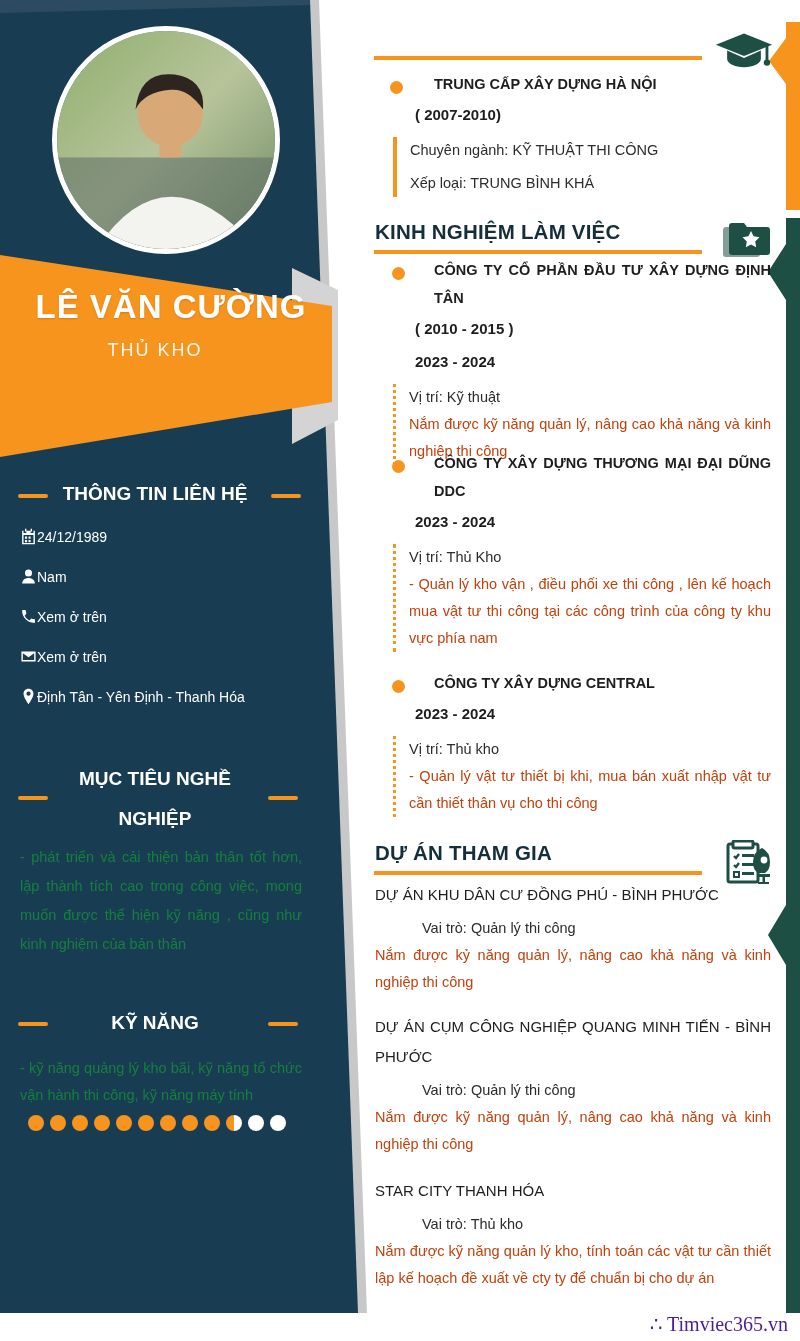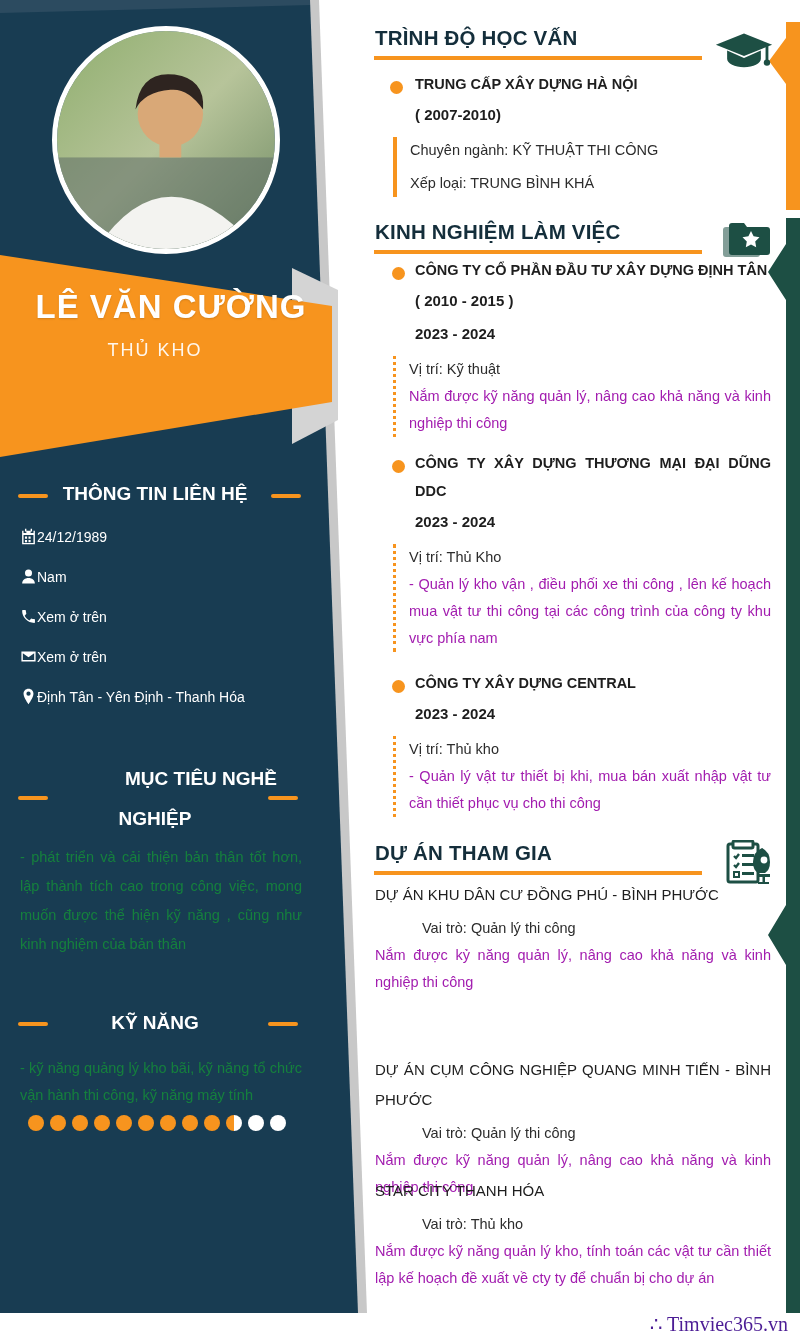--- a/index.html
+++ b/index.html
@@ -30,26 +30,26 @@
   .c-row svg{flex:0 0 17px;}
   .sb-par{position:absolute;left:20px;width:282px;color:#15803d;font-size:14.5px;line-height:29px;text-align:justify;}
   .dots{position:absolute;left:28px;top:1115px;display:flex;gap:6px;}
   .dot{width:16px;height:16px;border-radius:50%;}
   
   .sec-head{position:absolute;left:375px;color:#142E3B;font-weight:bold;font-size:20.5px;letter-spacing:.2px;}
   .sec-rule{position:absolute;left:374px;width:328px;height:4px;background:#F7941E;}
   .sec-icon{position:absolute;}
   .bullet{position:absolute;width:13px;height:13px;border-radius:50%;background:#F7941E;}
   .item{position:absolute;left:415px;width:356px;}
-  .item-title{font-weight:bold;color:#1E1E1E;font-size:14.5px;line-height:28px;text-align:justify;}
+  .item-title{font-weight:bold;color:#1E1E1E;font-size:14.5px;line-height:28px;text-align:justify;margin-left:19px;}
   .period{font-weight:bold;color:#1E1E1E;font-size:15px;line-height:33px;}
   .detail{margin-left:-22px;margin-top:4px;border-left:3px dotted #F7941E;padding-left:13px;}
   .detail.solid{border-left:4px solid #F7941E;}
   .pos{color:#2c2c2c;font-size:14.5px;line-height:27px;margin-top:6px;}
-  .desc{color:#a21caf;font-size:14.5px;line-height:27px;text-align:justify;}
+  .desc{color:#c2410c;font-size:14.5px;line-height:27px;text-align:justify;}
   .project{position:absolute;left:375px;width:396px;}
   .proj-title{font-weight:normal;color:#1E1E1E;font-size:15px;line-height:30px;text-align:justify;}
   .proj-role{color:#2c2c2c;font-size:14.5px;line-height:27px;margin-top:5px;margin-left:47px;}
   .footer{position:absolute;right:12px;top:1312px;font-family:Liberation Serif, serif;
     font-size:20px;color:#4c1d95;}
   .ribbons{position:absolute;left:0;top:0;}
 </style>
 </head>
 <body>
 
@@ -119,21 +119,21 @@
       <span>Xem ở trên</span>
     </div>
     <div class="c-row">
       <svg width="17" height="17" viewBox="0 0 24 24" fill="#fff">
           <path d="M12 1C7.9 1 5 4.1 5 8.2 5 13.4 12 23 12 23s7-9.6 7-14.8C19 4.1 16.1 1 12 1zm0 10a3 3 0 1 1 0-6 3 3 0 0 1 0 6z"></path>
         </svg>
       <span>Định Tân - Yên Định - Thanh Hóa</span>
     </div>
   </div>
 
-  <div class="sb-head" style="top:768px;margin-left:46px;">MỤC TIÊU NGHỀ</div>
+  <div class="sb-head" style="top:768px;">MỤC TIÊU NGHỀ</div>
   <div class="sb-head" style="top:808px;">NGHIỆP</div>
   <span class="dash" style="left:18px;top:796px;"></span>
   <span class="dash" style="left:268px;top:796px;"></span>
   <div class="sb-par" style="top:843px;">- phát triển và cải thiện bản thân tốt hơn, lập thành tích cao trong công việc, mong muốn được thể hiện kỹ năng , cũng như kinh nghiệm của bản thân</div>
 
   <div class="sb-head" style="top:1012px;">KỸ NĂNG</div>
   <span class="dash" style="left:18px;top:1022px;"></span>
   <span class="dash" style="left:268px;top:1022px;"></span>
   <div class="sb-par" style="top:1055px;line-height:27px;">- kỹ năng quảng lý  kho bãi,  kỹ năng tổ chức vận hành thi công,  kỹ năng máy tính</div>
   <div class="dots">
@@ -144,21 +144,20 @@
       <span class="dot" style="background: rgb(247, 148, 30);"></span>
       <span class="dot" style="background: rgb(247, 148, 30);"></span>
       <span class="dot" style="background: rgb(247, 148, 30);"></span>
       <span class="dot" style="background: rgb(247, 148, 30);"></span>
       <span class="dot" style="background: rgb(247, 148, 30);"></span>
       <span class="dot" style="background: linear-gradient(90deg, rgb(247, 148, 30) 50%, rgb(255, 255, 255) 50%);"></span>
       <span class="dot" style="background: rgb(255, 255, 255);"></span>
       <span class="dot" style="background: rgb(255, 255, 255);"></span>
     </div>
 
-  <div class="sec-head" style="top:26px;">TRÌNH ĐỘ HỌC VẤN</div>
   <div class="sec-rule" style="top:56px;"></div>
   <svg class="sec-icon" style="left:714px;top:30px;" width="60" height="52" viewBox="0 0 64 52">
     <polygon points="32,2 62,14 32,26 2,14" fill="#1D4F44"></polygon>
     <path d="M14 20 v9 c0 5 8 9 18 9 s18 -4 18 -9 v-9 l-18 8 z" fill="#1D4F44"></path>
     <rect x="55" y="14" width="3" height="17" fill="#1D4F44"></rect>
     <circle cx="56.5" cy="33" r="3.4" fill="#1D4F44"></circle>
   </svg>
   <span class="bullet" style="left:390px;top:81px;"></span>
   <div class="item" style="top:70px;">
     <div class="item-title" style="text-align:left;">TRUNG CẤP XÂY DỰNG HÀ NỘI</div>
@@ -197,21 +196,21 @@
       <div class="desc">- Quản lý kho vận , điều phối xe thi công , lên kế hoạch mua vật tư thi công tại các công trình của công ty khu vực phía nam</div>
     </div>
   </div>
 
   <span class="bullet" style="left:392px;top:680px;"></span>
   <div class="item" style="top:669px;">
     <div class="item-title" style="text-align:left;">CÔNG TY XÂY DỰNG CENTRAL</div>
     <div class="period">2023 - 2024</div>
     <div class="detail">
       <div class="pos">Vị trí: Thủ kho</div>
-      <div class="desc">- Quản lý vật tư thiết bị khi, mua bán xuất nhập vật tư cần thiết phục vụ cho thi công</div>
+      <div class="desc">- Quản lý vật tư thiết bị khi, mua bán xuất nhập vật tư cần thiết thân vụ cho thi công</div>
     </div>
   </div>
 
   <div class="sec-head" style="top:841px;">DỰ ÁN THAM GIA</div>
   <div class="sec-rule" style="top:871px;"></div>
   <svg class="sec-icon" style="left:726px;top:840px;" width="48" height="44" viewBox="0 0 48 44">
     <rect x="2" y="4" width="30" height="38" rx="2" fill="#fff" stroke="#1D4F44" stroke-width="3"></rect>
     <rect x="7" y="1" width="20" height="7" rx="1.5" fill="#fff" stroke="#1D4F44" stroke-width="3"></rect>
     <path d="M8 16 l2 2 3-4" stroke="#1D4F44" stroke-width="2.4" fill="none"></path>
     <path d="M8 25 l2 2 3-4" stroke="#1D4F44" stroke-width="2.4" fill="none"></path>
@@ -227,21 +226,21 @@
       <rect x="32" y="42" width="11" height="2"></rect>
     </g>
   </svg>
 
   <div class="project" style="top:880px;">
     <div class="proj-title" style="text-align:left;">DỰ ÁN KHU DÂN CƯ ĐỒNG PHÚ - BÌNH PHƯỚC</div>
     <div class="proj-role">Vai trò: Quản lý thi công</div>
     <div class="desc">Nắm được kỷ năng quản lý, nâng cao khả năng  và kinh nghiệp thi công</div>
   </div>
 
-  <div class="project" style="top:1055px;">
+  <div class="project" style="top:1012px;">
     <div class="proj-title">DỰ ÁN CỤM CÔNG NGHIỆP QUANG MINH TIẾN - BÌNH PHƯỚC</div>
     <div class="proj-role">Vai trò: Quản lý thi công</div>
     <div class="desc">Nắm được kỹ năng quản lý, nâng cao khả năng  và kinh nghiệp thi công</div>
   </div>
 
   <div class="project" style="top:1176px;">
     <div class="proj-title" style="text-align:left;">STAR CITY THANH HÓA</div>
     <div class="proj-role">Vai trò: Thủ kho</div>
     <div class="desc">Nắm được kỹ năng quản lý kho, tính toán các vật tư cần thiết lập kế hoạch đề xuất về cty ty để chuẩn bị cho dự án</div>
   </div>

